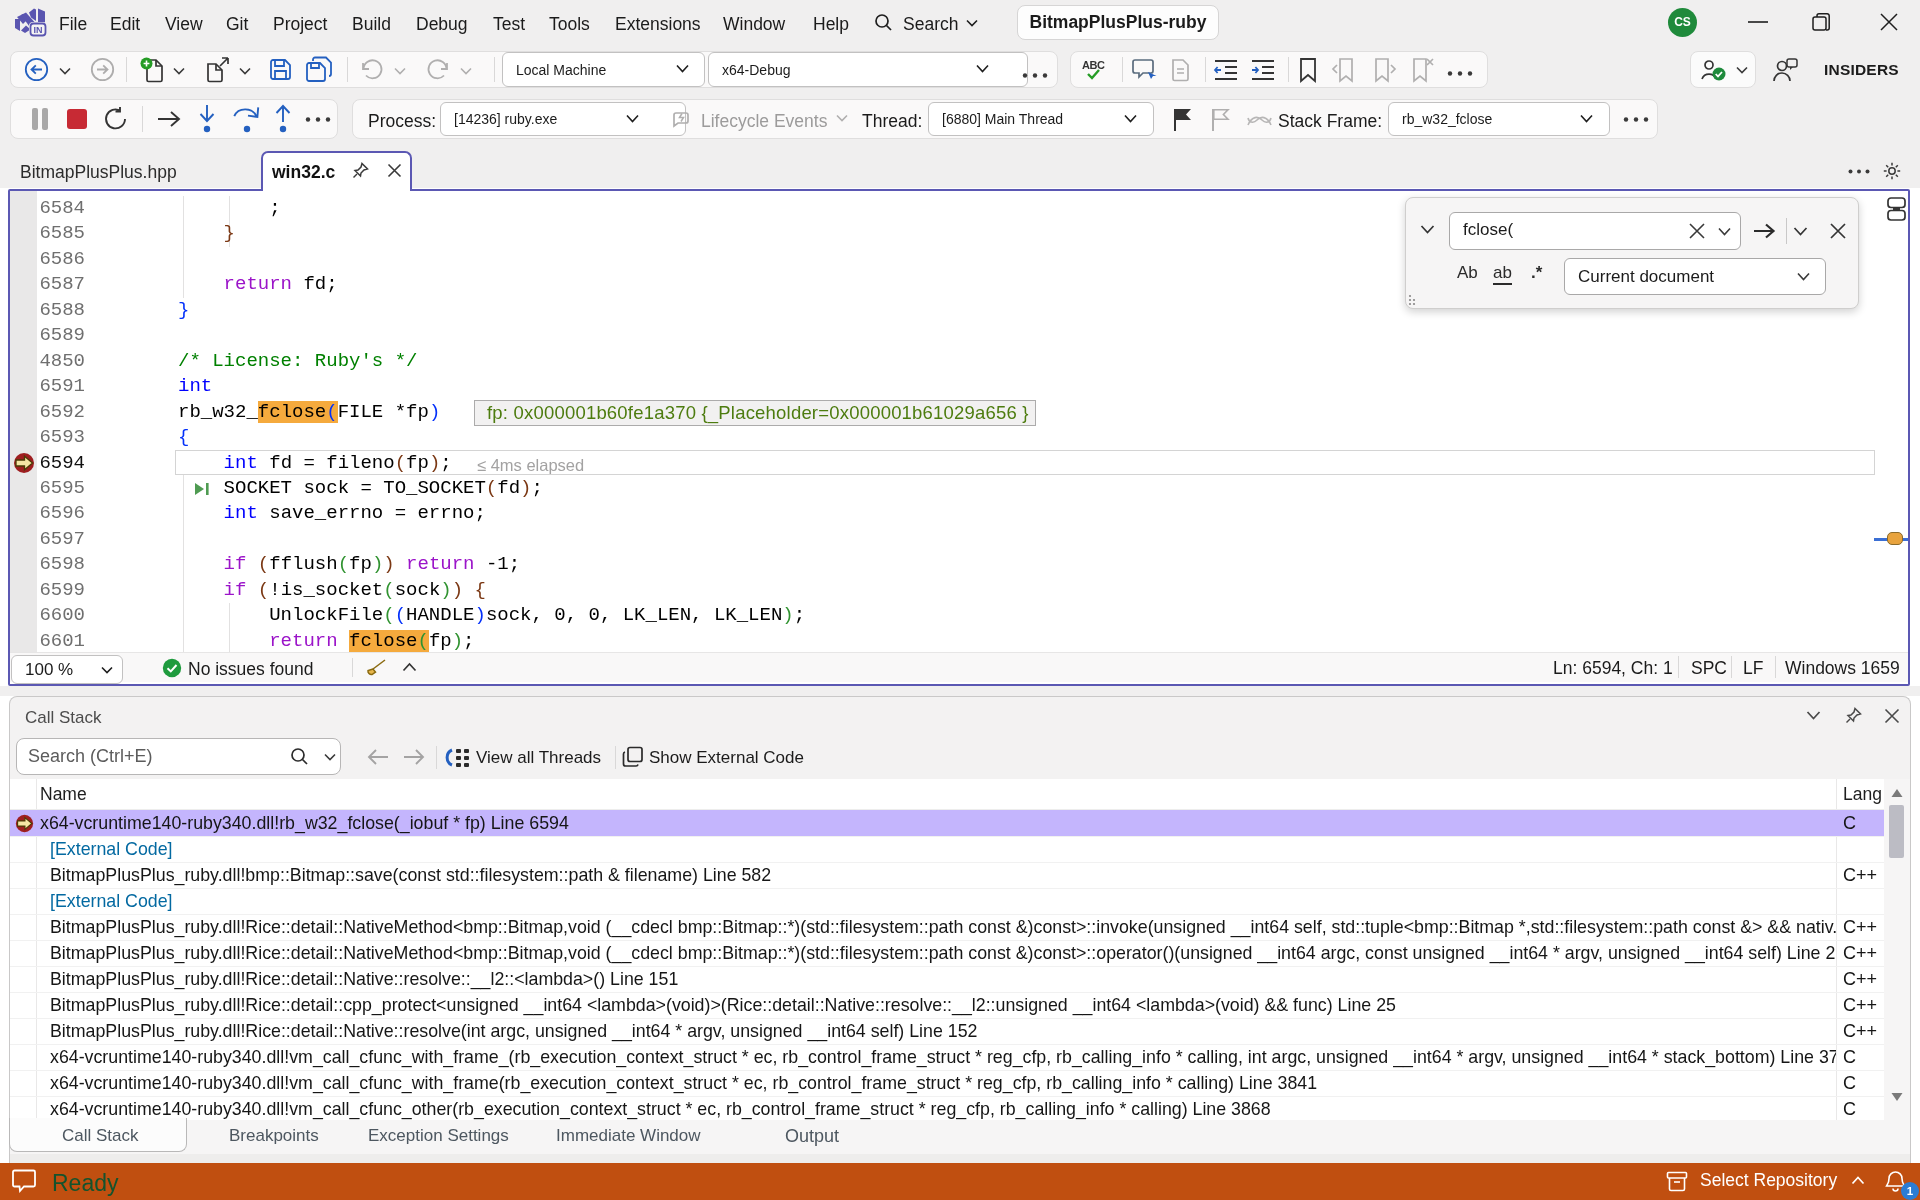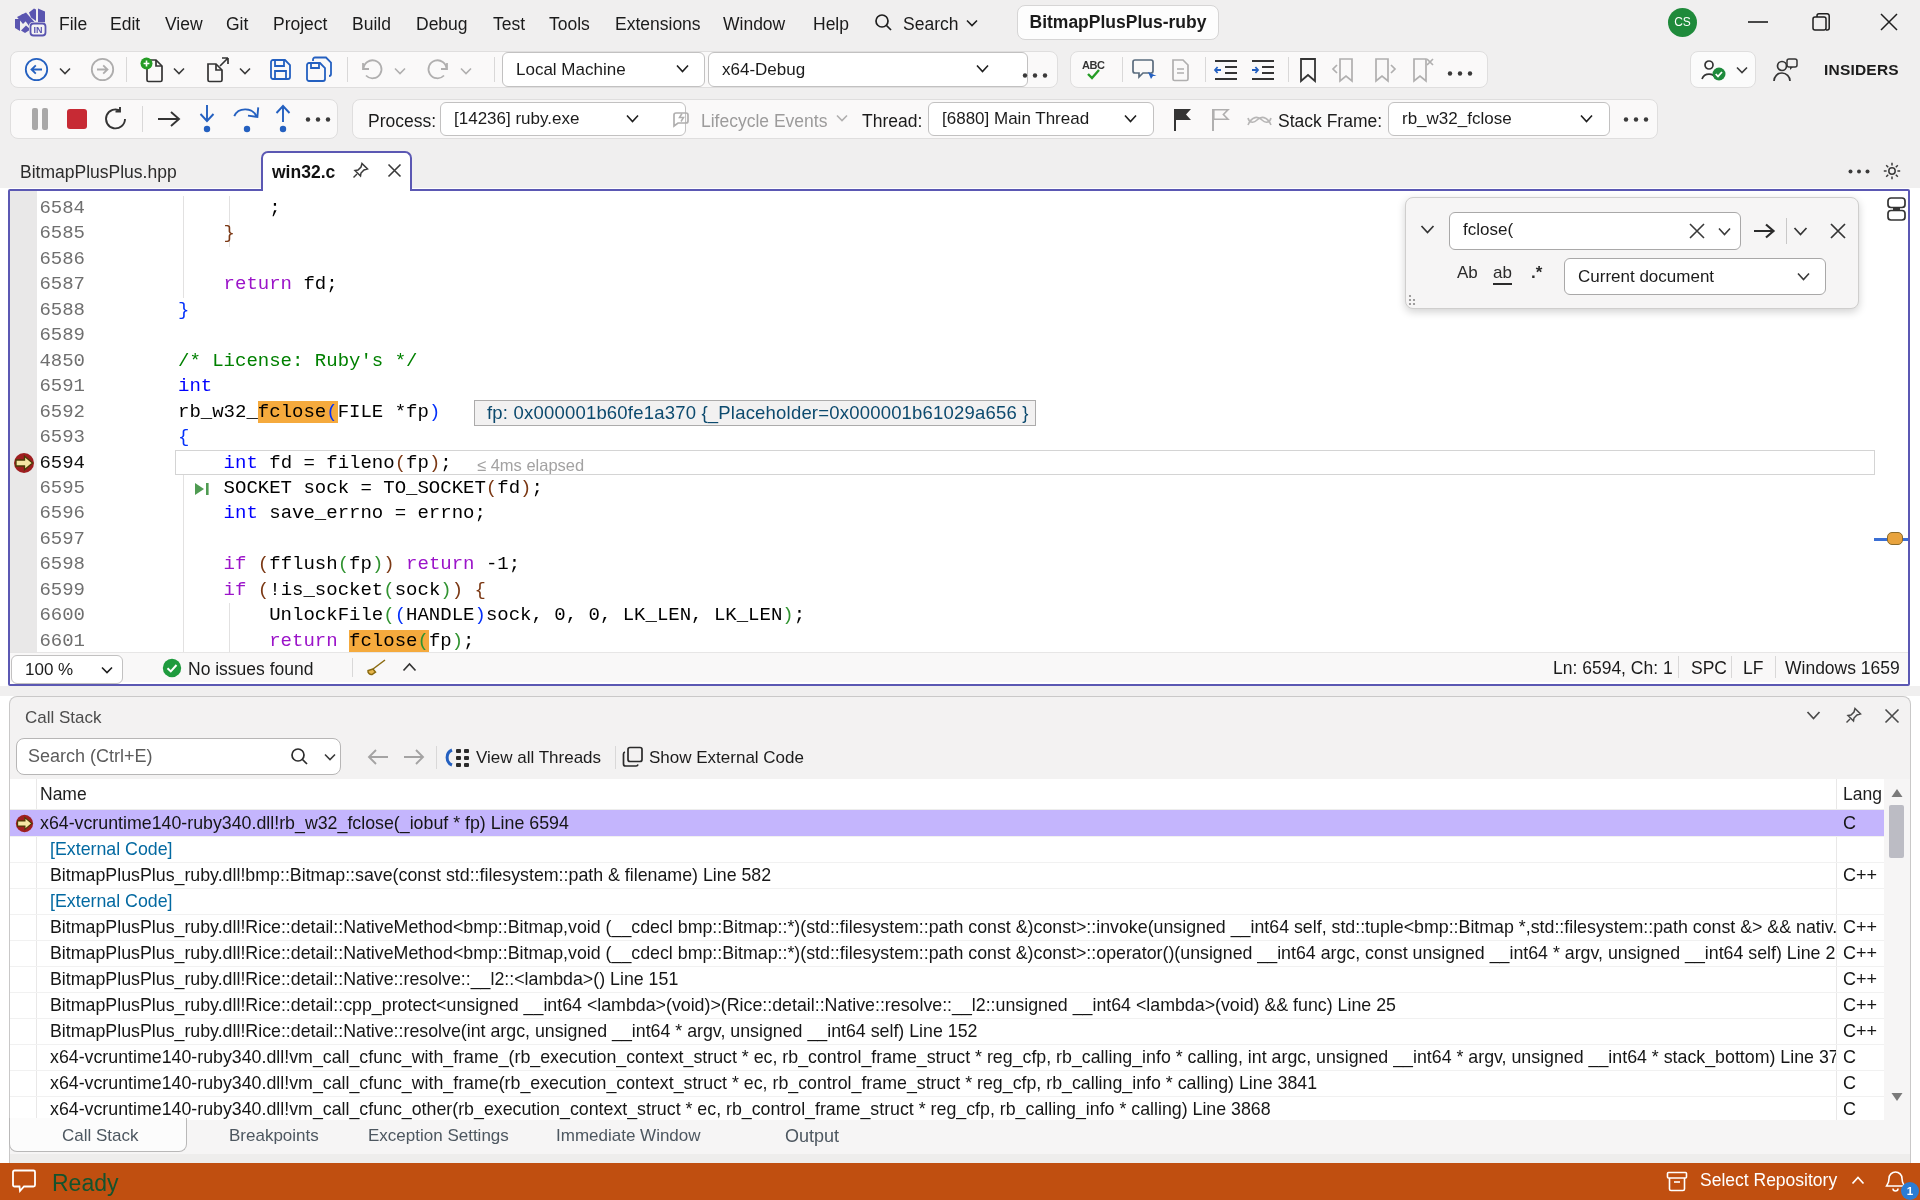--- a/index.html
+++ b/index.html
@@ -1,21 +1,21 @@
 <!DOCTYPE html>
 <html><head>
 <meta charset="utf-8">
 <style>
 *{margin:0;padding:0;box-sizing:border-box}
 html,body{width:1920px;height:1200px;overflow:hidden}
 body{font-family:"Liberation Sans",sans-serif;color:#1b1b1b;background:#fff;position:relative}
 .abs{position:absolute}
 .chrome{background:#f0efef}
 .grp{position:absolute;background:#faf9f9;border:1px solid #dfdede;border-radius:8px}
-.combo{position:absolute;background:#fff;border:1px solid #c2c1c1;border-radius:6px;font-size:17px;color:#1b1b1b;line-height:34px;padding-left:13px;white-space:nowrap}
+.combo{position:absolute;background:#fff;border:1px solid #c2c1c1;border-radius:6px;font-size:14px;color:#1b1b1b;line-height:34px;padding-left:13px;white-space:nowrap}
 .lbl{position:absolute;font-size:17.5px;color:#1b1b1b;white-space:nowrap}
 .glbl{position:absolute;font-size:17.5px;color:#9c9b9b;white-space:nowrap}
 .vsep{position:absolute;width:1px;background:#d9d8d8}
 svg{position:absolute;overflow:visible}
 .cl{position:absolute;left:178px;height:26px;line-height:25.45px;font-family:"Liberation Mono",monospace;font-size:19px;white-space:pre;color:#010101}
 .ln{position:absolute;left:0;width:85px;height:26px;line-height:25.45px;text-align:right;font-family:"Liberation Mono",monospace;font-size:19px;color:#6f6f6f}
 .kw{color:#0000fe}
 .ct{color:#9b14c9}
 .cm{color:#008000}
 .b1{color:#0431fa}
@@ -61,21 +61,21 @@
       <circle cx="8" cy="8" r="6" fill="none" stroke="#1e1e1e" stroke-width="1.7"></circle>
       <line x1="12.5" y1="12.5" x2="17" y2="17" stroke="#1e1e1e" stroke-width="1.7"></line>
     </svg>
   <span class="lbl" style="left:903px;top:14px">Search</span>
   <svg style="left:966px;top:19px" width="12" height="8" viewBox="0 0 12 8">
       <path d="M1 1.5 L6 6.5 L11 1.5" fill="none" stroke="#1e1e1e" stroke-width="1.6"></path>
     </svg>
 
   <div class="abs" style="left:1017px;top:5px;width:202px;height:35px;background:#fdfdfd;border:1px solid #d6d5d5;border-radius:8px;text-align:center;line-height:33px;font-size:17.5px;font-weight:bold;color:#1b1b1b">BitmapPlusPlus-ruby</div>
 
-  <div class="abs" style="left:1668px;top:8px;width:29px;height:29px;border-radius:50%;background:#1f8a3b;color:#fff;font-size:12px;font-weight:normal;text-align:center;line-height:29px">CS</div>
+  <div class="abs" style="left:1668px;top:8px;width:29px;height:29px;border-radius:50%;background:#1f8a3b;color:#fff;font-size:12px;font-weight:bold;text-align:center;line-height:29px">CS</div>
 
   <svg style="left:1748px;top:21px" width="20" height="2" viewBox="0 0 20 2">
       <line x1="0" y1="1" x2="20" y2="1" stroke="#1e1e1e" stroke-width="1.6"></line>
     </svg>
   <svg style="left:1812px;top:13px" width="19" height="19" viewBox="0 0 19 19">
       <rect x="1" y="4" width="13" height="13" rx="2" fill="none" stroke="#1e1e1e" stroke-width="1.5"></rect>
       <path d="M5 4 V2.8 a2 2 0 0 1 2-2 h8.2 a2 2 0 0 1 2 2 V15 a2 2 0 0 1 -2 2 H14" fill="none" stroke="#1e1e1e" stroke-width="1.5"></path>
     </svg>
   <svg style="left:1880px;top:13px" width="18" height="18" viewBox="0 0 18 18">
       <path d="M1 1 L17 17 M17 1 L1 17" stroke="#1e1e1e" stroke-width="1.5"></path>
@@ -393,21 +393,21 @@
   <div class="cl" style="top:501.4px">    <span class="kw">int</span> save_errno = errno;</div>
   <div class="cl" style="top:552.3px">    <span class="ct">if</span> <span class="b2">(</span>fflush<span class="b3">(</span>fp<span class="b3">)</span><span class="b2">)</span> <span class="ct">return</span> -1;</div>
   <div class="cl" style="top:577.75px">    <span class="ct">if</span> <span class="b2">(</span>!is_socket<span class="b3">(</span>sock<span class="b3">)</span><span class="b2">)</span> <span class="b2">{</span></div>
   <div class="cl" style="top:603.2px">        UnlockFile<span class="b3">(</span><span class="b1">(</span>HANDLE<span class="b1">)</span>sock, 0, 0, LK_LEN, LK_LEN<span class="b3">)</span>;</div>
   <div class="cl" style="top:628.65px">        <span class="ct">return</span> <span class="hl">fclose<span class="b3">(</span></span>fp<span class="b3">)</span>;</div>
 
   <div class="abs" style="left:175px;top:450px;width:1700px;height:25px;border:1px solid #d4d4d4"></div>
 
   <span class="abs" style="left:477px;top:456px;font-size:16.5px;color:#a3a2a2">≤ 4ms elapsed</span>
 
-  <div class="abs" style="left:474px;top:400px;width:562px;height:26px;background:#f2f1f1;border:1px solid #acabab;font-size:18.5px;line-height:24px;color:#0c4a6e;padding-left:12px;white-space:nowrap;letter-spacing:0.2px">fp: 0x000001b60fe1a370 {_Placeholder=0x000001b61029a656 }</div>
+  <div class="abs" style="left:474px;top:400px;width:562px;height:26px;background:#f2f1f1;border:1px solid #acabab;font-size:18.5px;line-height:24px;color:#4d7c0f;padding-left:12px;white-space:nowrap;letter-spacing:0.2px">fp: 0x000001b60fe1a370 {_Placeholder=0x000001b61029a656 }</div>
 
   <svg style="left:13px;top:452px" width="22" height="22" viewBox="0 0 22 22">
       <circle cx="11" cy="11" r="10" fill="#9e1e20"></circle>
       <path d="M3 8 h8.5 V4.2 L19.5 11 L11.5 17.8 V14 H3 Z" fill="#f5e6a4" stroke="#4a3b05" stroke-width="1.3"></path>
     </svg>
 
   <svg style="left:194px;top:482px" width="16" height="14" viewBox="0 0 16 14">
       <path d="M1 1 L10 7 L1 13 Z" fill="#4f9b52"></path>
       <rect x="12" y="1" width="2.6" height="12" fill="#4f9b52"></rect>
     </svg>

